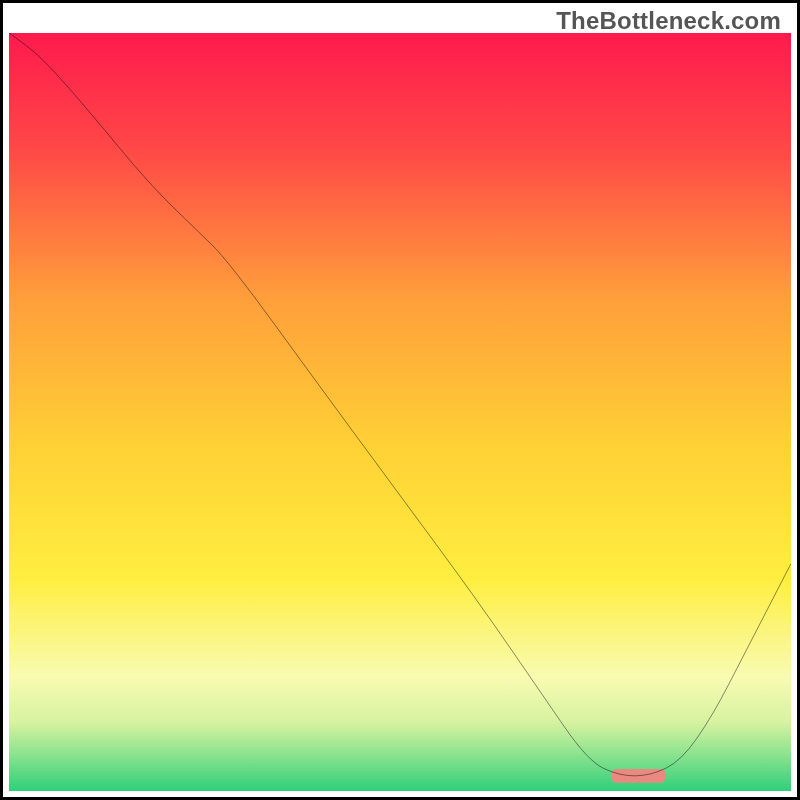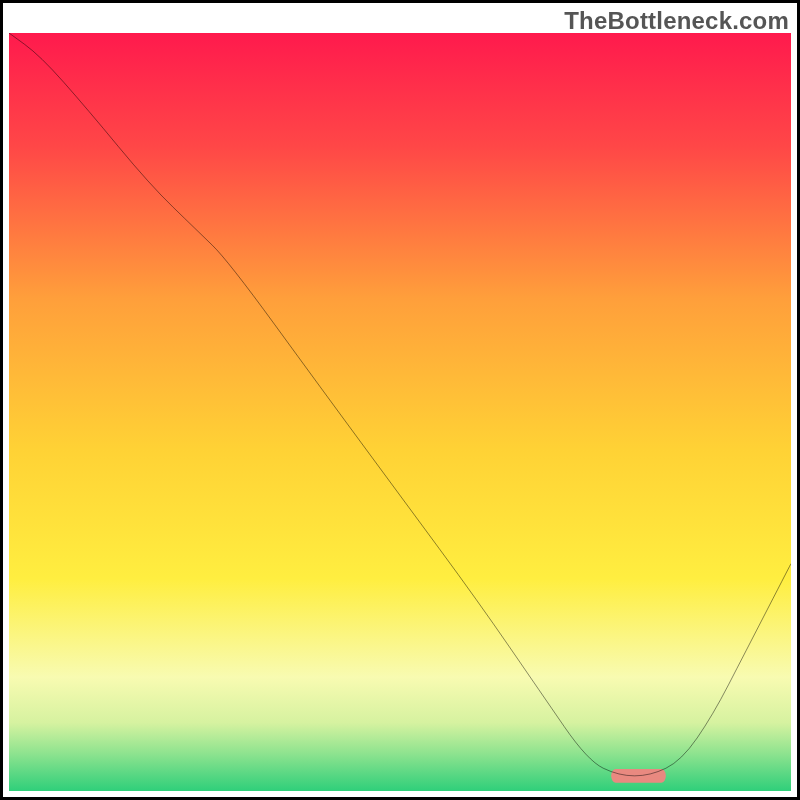--- a/index.html
+++ b/index.html
@@ -14,21 +14,21 @@
   .frame {
     position: relative;
     width: 800px;
     height: 800px;
     box-sizing: border-box;
     border: 3px solid #000;
   }
   .watermark {
     position: absolute;
     top: 4px;
-    right: 8px;
+    right: 16px;
     font-size: 24px;
     font-weight: 600;
     color: #555;
     letter-spacing: 0.2px;
     user-select: none;
   }
   .plot-area {
     position: absolute;
     left: 6px;
     right: 6px;

